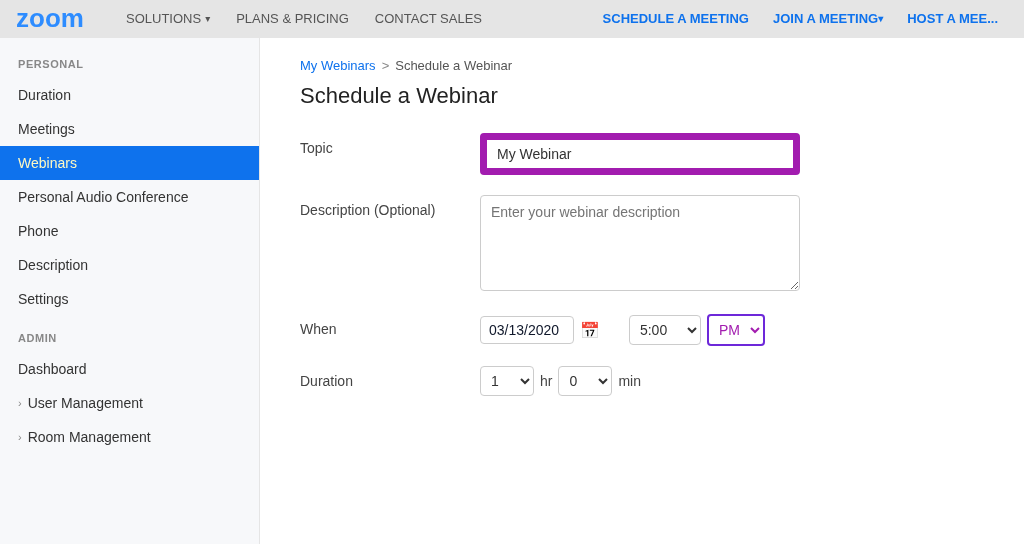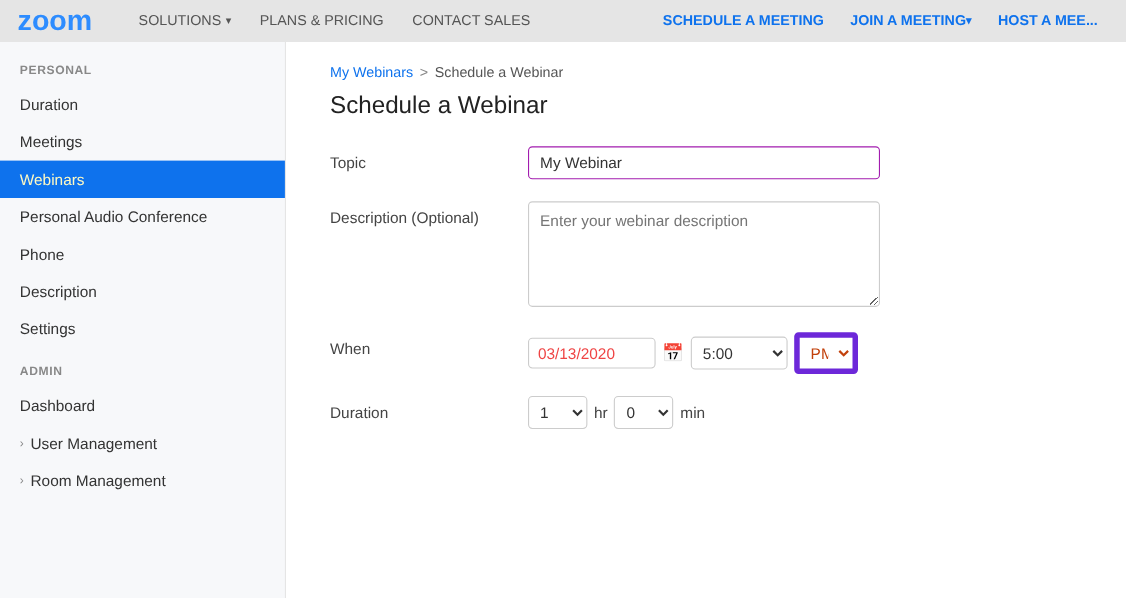--- a/index.html
+++ b/index.html
@@ -138,21 +138,21 @@
       font-size: 14px;
       color: #444;
     }
     .form-control {
       flex: 1;
       max-width: 320px;
     }
     .form-input {
       width: 100%;
       padding: 6px 10px;
-      border: 1px solid #a21caf;
+      border: 7px solid #a21caf;
       border-radius: 4px;
       font-size: 14px;
       color: #333;
       outline: none;
     }
     .form-textarea {
       width: 100%;
       padding: 8px 10px;
       border: 1px solid #ccc;
       border-radius: 4px;
@@ -168,44 +168,45 @@
     .when-controls {
       display: flex;
       align-items: center;
       gap: 6px;
     }
     .date-input {
       padding: 5px 8px;
       border: 1px solid #ccc;
       border-radius: 4px;
       font-size: 14px;
-      color: #ef4444;
-      width: 116px;
+      color: #0f172a;
+      width: 94px;
     }
     .cal-icon {
       font-size: 16px;
       cursor: pointer;
       color: #555;
     }
     .time-select {
       padding: 5px 6px;
       border: 1px solid #ccc;
       border-radius: 4px;
       font-size: 14px;
       color: #333;
       background: #fff;
       cursor: pointer;
-      width: 88px;
+      width: 72px;
+      margin-left: 23px;
     }
     .ampm-select {
       padding: 5px 6px;
-      border: 5px solid #6d28d9;
-      border-radius: 4px;
-      font-size: 14px;
-      color: #c2410c;
+      border: 2px solid #6d28d9;
+      border-radius: 4px;
+      font-size: 14px;
+      color: #a21caf;
       background: #fff;
       cursor: pointer;
       width: 58px;
     }
 
     
     .duration-controls {
       display: flex;
       align-items: center;
       gap: 6px;

